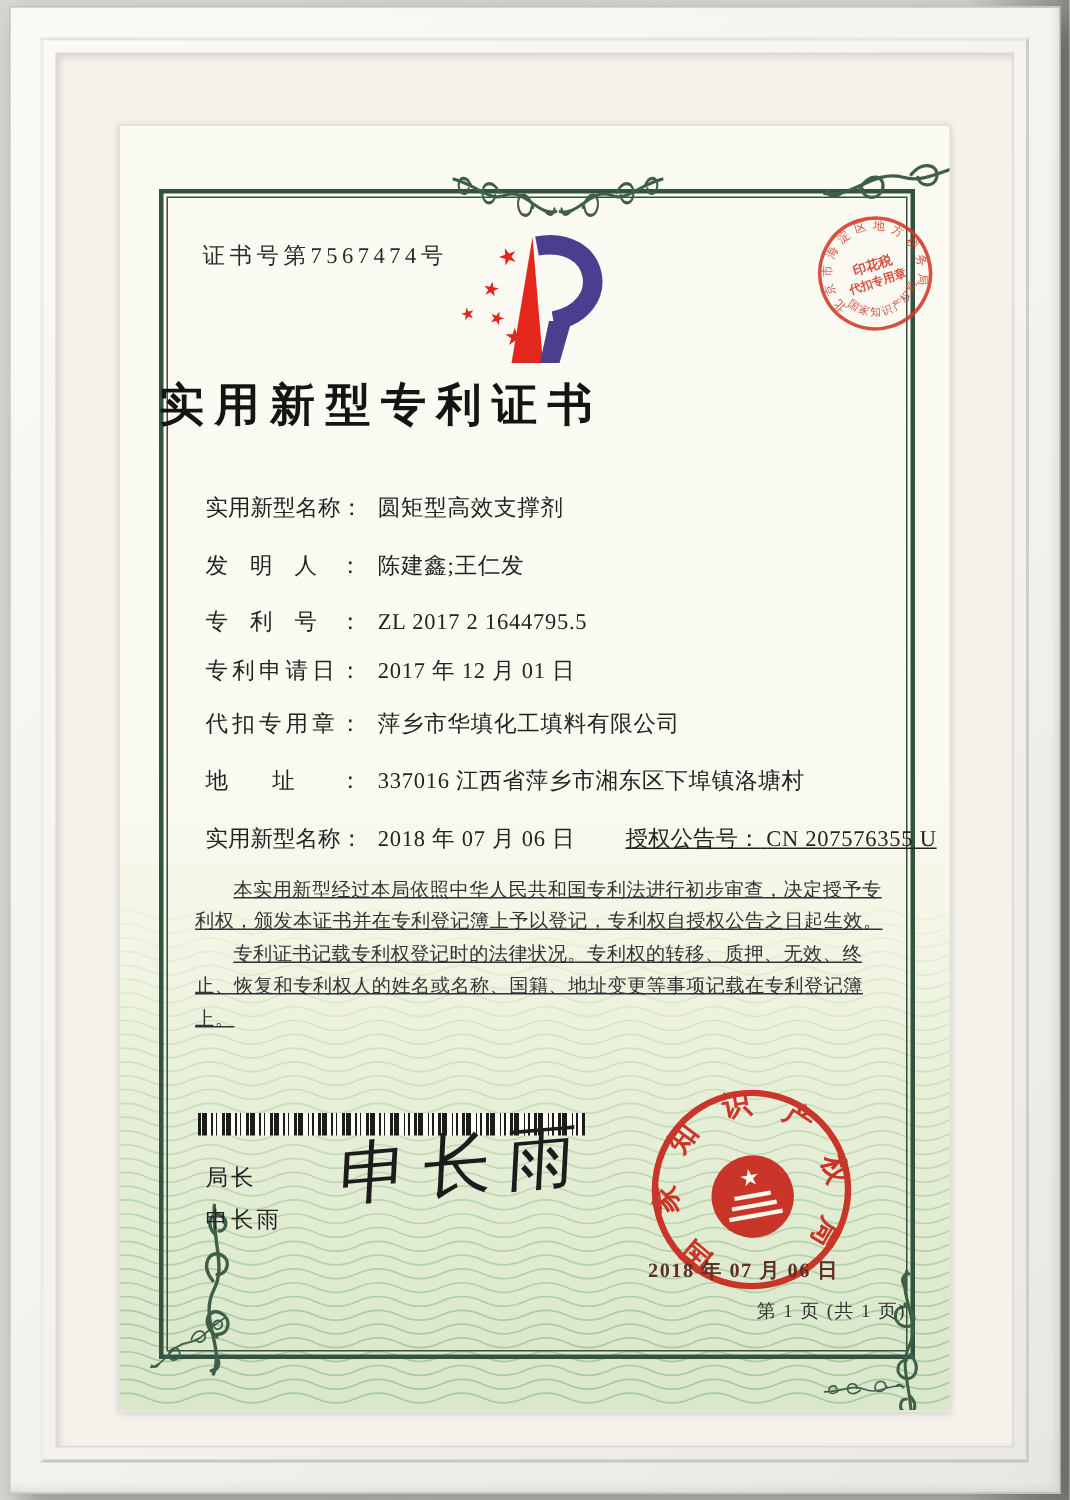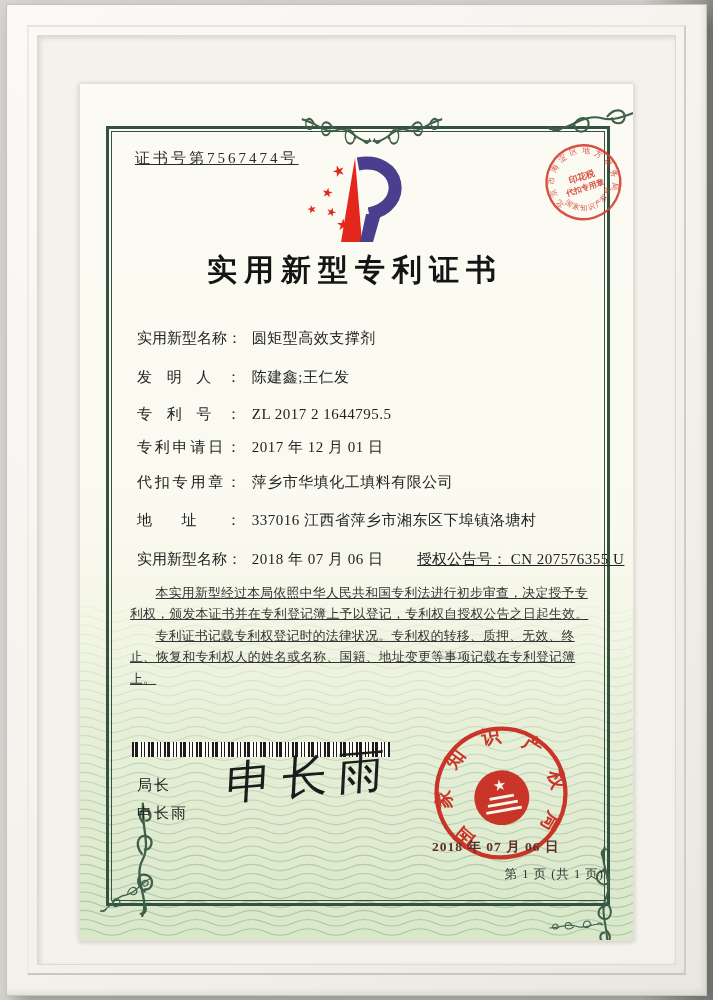--- a/index.html
+++ b/index.html
@@ -20,23 +20,23 @@
     position:absolute;left:72px;top:78px;width:553px;height:856px;
     background:linear-gradient(180deg,#fcfbf3 0%,#fbfaf1 50%,#f4f6e6 62%,#e7efd8 76%,#d9e7cb 100%);
     border:1px solid #e3e1d6;box-shadow:0 1px 5px rgba(0,0,0,.18);
     overflow:hidden;
   }
   .paper *{position:absolute;}
   #waves{left:0;top:520px;width:553px;height:336px;z-index:0;}
   .border-rect{left:26px;top:42px;width:498px;height:774px;border:3px solid #33523f;z-index:1;}
   .border-rect .inner{position:absolute;inset:2px;border:1px solid #33523f;}
   .orn{z-index:2;overflow:visible;}
-  .cert-no{left:55px;top:65px;font-size:15px;letter-spacing:3px;color:#2a2a2a;z-index:3;text-decoration:underline;}
+  .cert-no{left:55px;top:77px;font-size:15px;letter-spacing:3px;color:#2a2a2a;z-index:3;}
   #logo{left:215px;top:70px;z-index:3;}
-  .title{left:26px;top:166px;width:498px;text-align:center;font-size:30px;font-weight:bold;
+  .title{left:26px;top:166px;width:498px;font-size:30px;font-weight:bold;
          letter-spacing:7px;color:#141414;z-index:3;}
   .row{left:57px;width:470px;font-size:15px;color:#222;z-index:3;white-space:nowrap;}
   .lbl{position:static;display:inline-block;width:104px;text-align:justify;text-align-last:justify;}
   .val{position:static;margin-left:7px;letter-spacing:.5px;}
   .grant{left:280px;top:0;white-space:nowrap;text-decoration:underline;}
   .paras{left:50px;top:499px;width:464px;z-index:3;color:#333;}
   .paras p{position:static;margin:0;font-size:12.8px;line-height:1.68;text-indent:2em;letter-spacing:.3px;text-decoration:underline;}
   .barcode{left:52px;top:658px;width:258px;height:15px;z-index:3;
     background:repeating-linear-gradient(90deg,#1c1c1c 0 2px,#fdfdf6 2px 3px,#1c1c1c 3px 6px,#fdfdf6 6px 9px,#1c1c1c 9px 10px,#fdfdf6 10px 12px,#1c1c1c 12px 13px,#fdfdf6 13px 16px);}
   .director-label{left:57px;top:692px;font-size:15px;color:#222;z-index:3;letter-spacing:2px;font-family:Liberation Serif, serif;}

